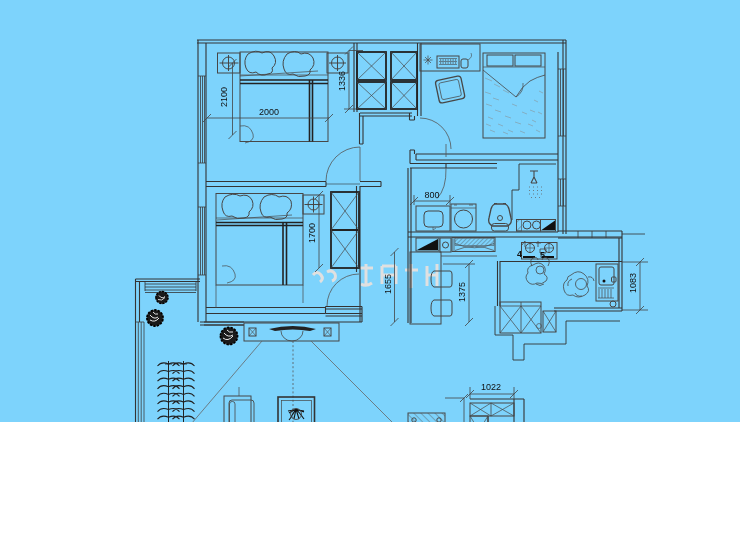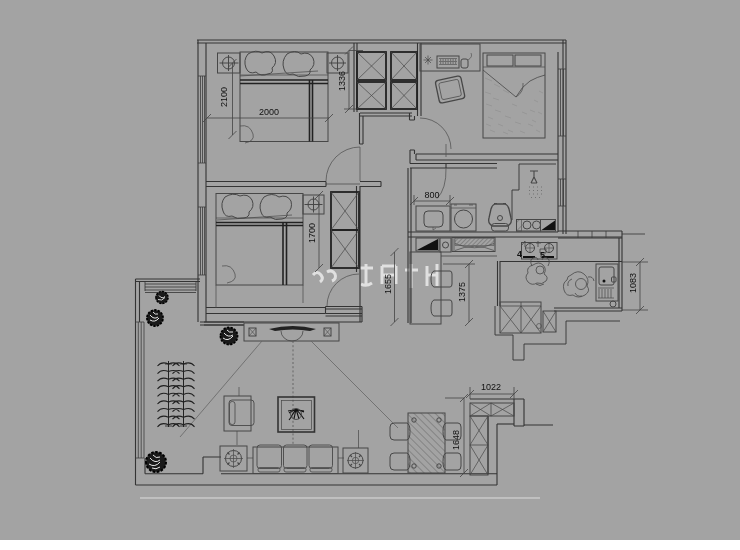--- a/index.html
+++ b/index.html
@@ -1,16 +1,16 @@
 <!DOCTYPE html>
 <html><head>
 <meta charset="utf-8">
 <style>
 html,body{margin:0;padding:0;background:#fff;}
-#wrap{width:740px;height:540px;position:relative;background:#a3a3a3;overflow:hidden;}
+#wrap{width:740px;height:422px;position:relative;background:#7dd3fc;overflow:hidden;}
 svg{position:absolute;left:0;top:0;}
 text{font-family:"Liberation Sans",sans-serif;fill:#111;}
 </style>
 </head>
 <body>
 <div id="wrap">
 <svg width="740" height="550" viewBox="0 0 740 550">
 <defs>
 <pattern id="hatch" width="6" height="6" patternUnits="userSpaceOnUse" patternTransform="rotate(45)">
 <line x1="0" y1="0" x2="0" y2="6" stroke="#555" stroke-width="0.8"></line>

